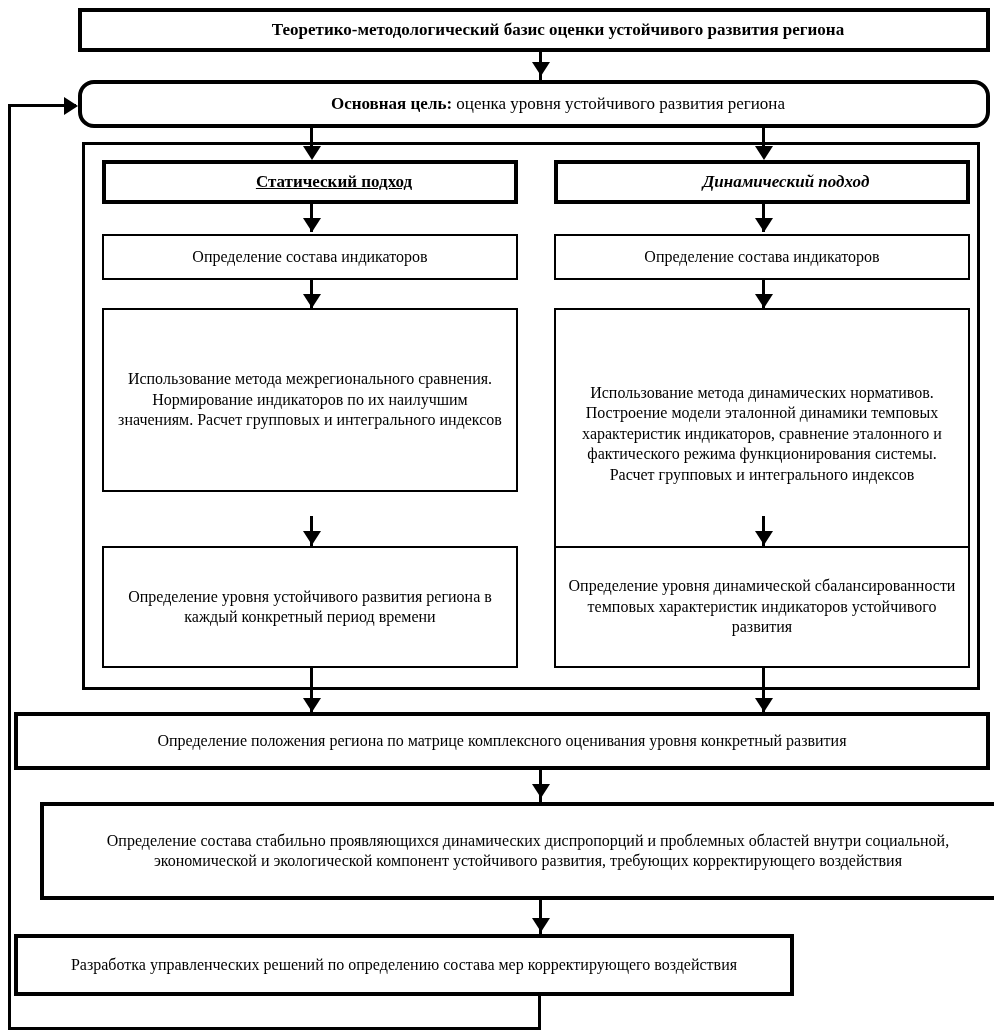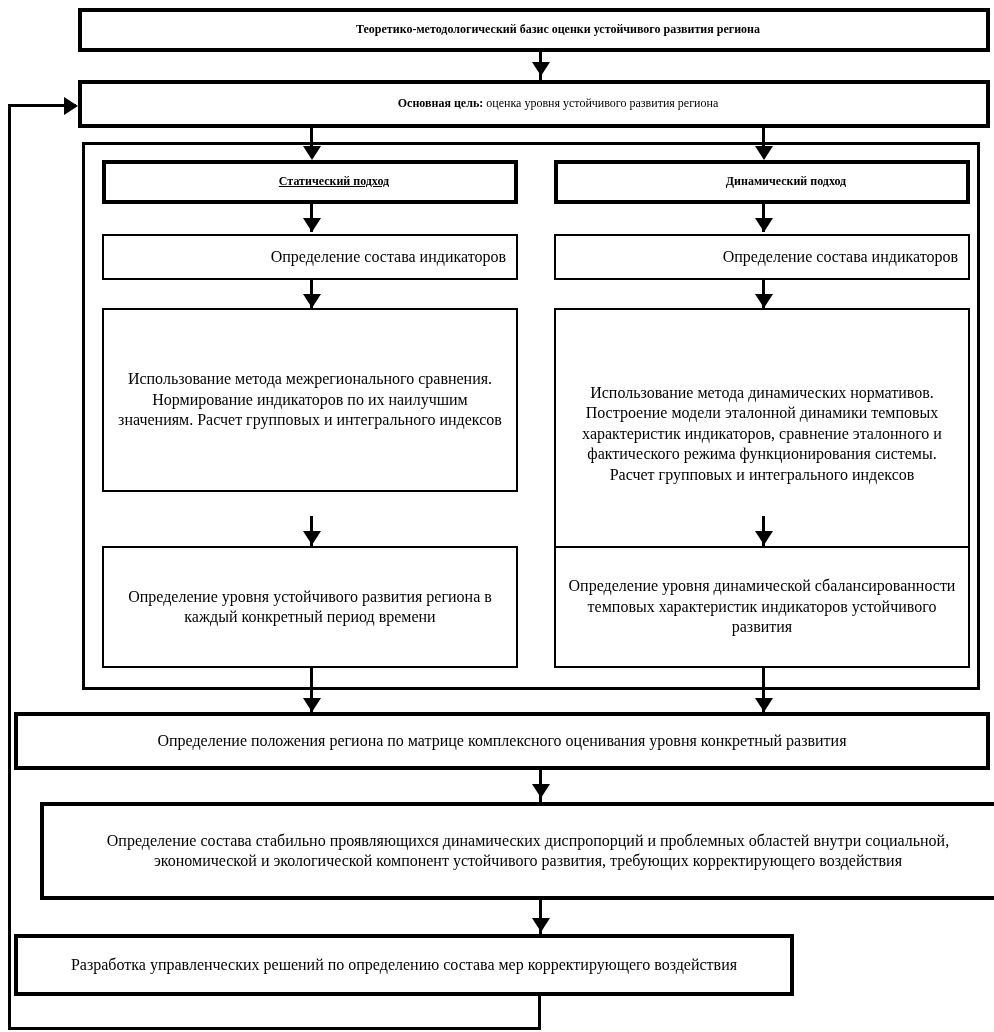--- a/index.html
+++ b/index.html
@@ -29,21 +29,20 @@
     color: #000;
   }
   .box-thick {
     border: 4px solid #000;
   }
   .box-thin {
     border: 2px solid #000;
   }
   .box-inner-pad {
     padding: 2px 10px;
-    justify-content: flex-end;
   }
   .bold {
     font-weight: bold;
   }
   .container-frame {
     position: absolute;
     box-sizing: border-box;
     border: 3px solid #000;
     background: transparent;
   }
@@ -67,36 +66,36 @@
     border-top: 14px solid #000;
   }
   .arrow-right {
     position: absolute;
     width: 0;
     height: 0;
     border-top: 9px solid transparent;
     border-bottom: 9px solid transparent;
     border-left: 14px solid #000;
   }
-  .t17 { font-size: 12px; padding-left: 48px; }
+  .t17 { font-size: 17px; padding-left: 48px; }
   .t16 { font-size: 16px; }
 </style>
 </head>
 <body>
 
 <div id="canvas">
 
   <div class="box box-thick t17 bold" style="left:78px; top:8px; width:912px; height:44px;">
     <span>Теоретико-методологический базис оценки устойчивого развития региона</span>
   </div>
 
   <div class="vline" style="left:539px; top:52px; height:30px;"></div>
   <div class="arrow-down" style="left:532px; top:62px;"></div>
 
-  <div class="box box-thick t17" style="left:78px; top:80px; width:912px; height:48px;">
+  <div class="box box-thick t17" style="left:78px; top:80px; width:912px; height:48px;border-radius:16px;">
     <span>
       <span class="bold">Основная цель:</span><span> оценка уровня устойчивого развития региона</span>
     </span>
   </div>
 
   <div class="container-frame" style="left:82px; top:142px; width:898px; height:548px;"></div>
 
   <div class="vline" style="left:310px; top:128px; height:26px;"></div>
   <div class="arrow-down" style="left:303px; top:146px;"></div>
 
@@ -124,21 +123,21 @@
   <div class="vline" style="left:310px; top:516px; height:30px;"></div>
   <div class="arrow-down" style="left:303px; top:531px;"></div>
 
   <div class="box box-thin t16 box-inner-pad" style="left:102px; top:546px; width:416px; height:122px;">
     <span>Определение уровня устойчивого развития региона в каждый конкретный период времени</span>
   </div>
 
   <div class="vline" style="left:310px; top:668px; height:46px;"></div>
   <div class="arrow-down" style="left:303px; top:698px;"></div>
 
-  <div class="box box-thick t17 bold" style="left:554px; top:160px; width:416px; height:44px;">
+  <div class="box box-thick t17 bold" style="left:554px; top:160px; width:416px; height:44px;font-style:italic;">
     <span>Динамический подход</span>
   </div>
 
   <div class="vline" style="left:762px; top:204px; height:28px;"></div>
   <div class="arrow-down" style="left:755px; top:218px;"></div>
 
   <div class="box box-thin t16 box-inner-pad" style="left:554px; top:234px; width:416px; height:46px;">
     <span>Определение состава индикаторов</span>
   </div>
 

